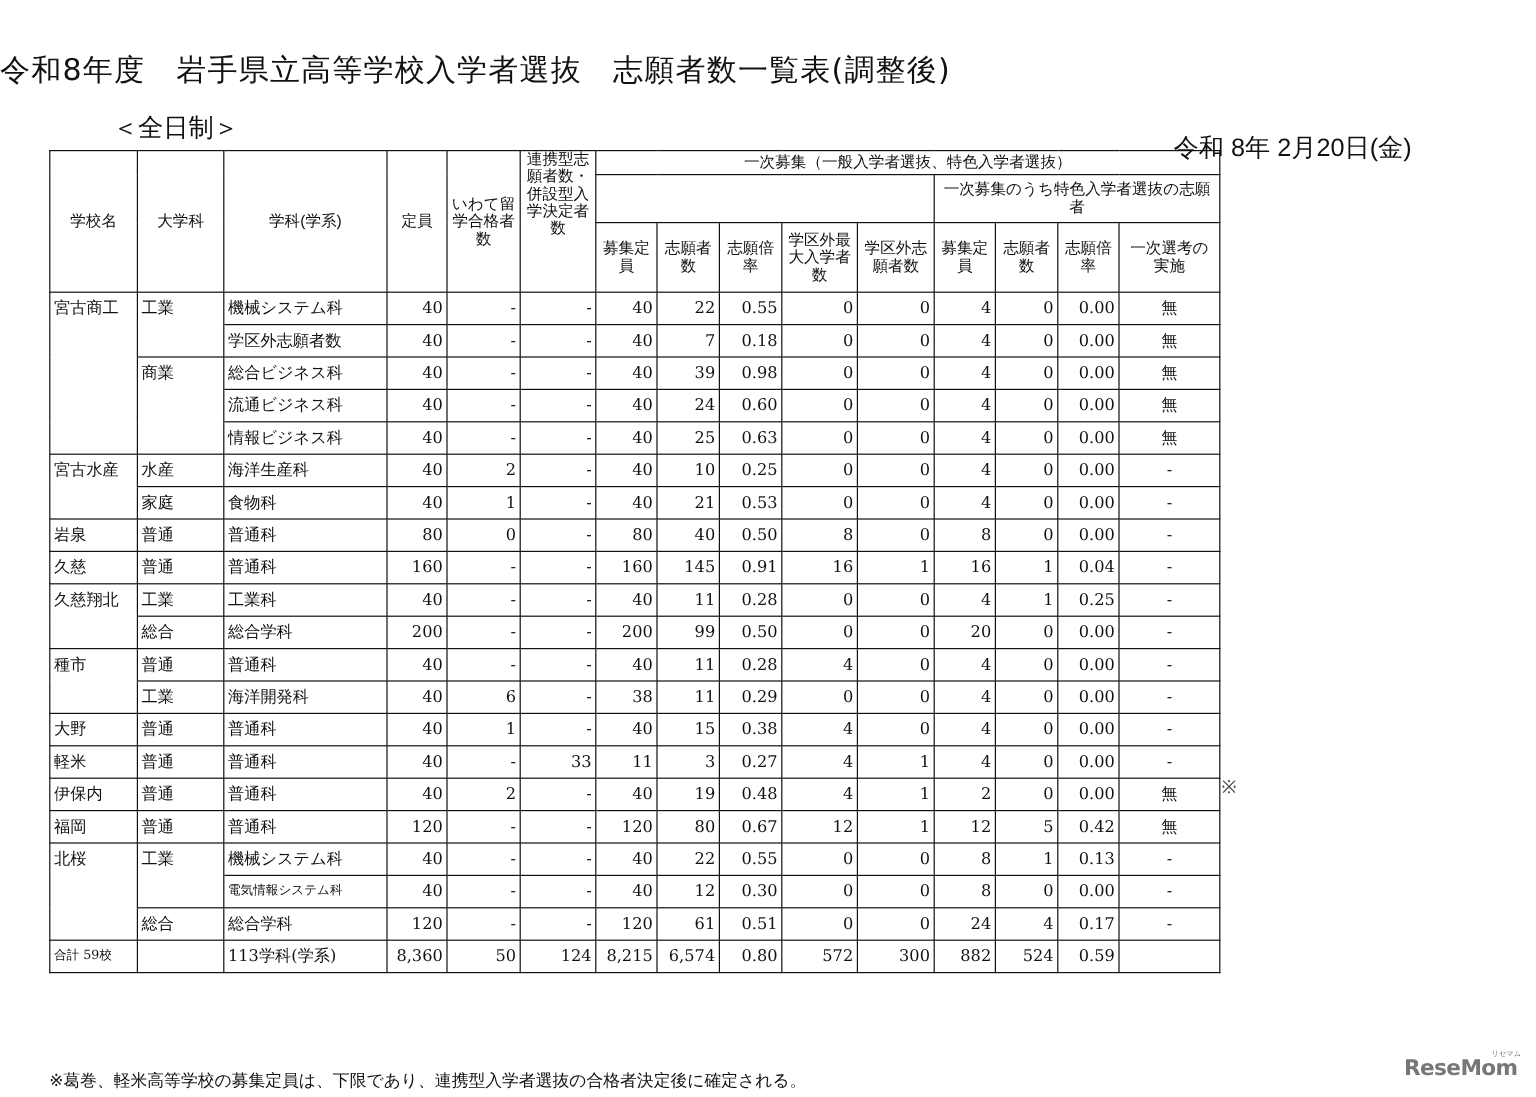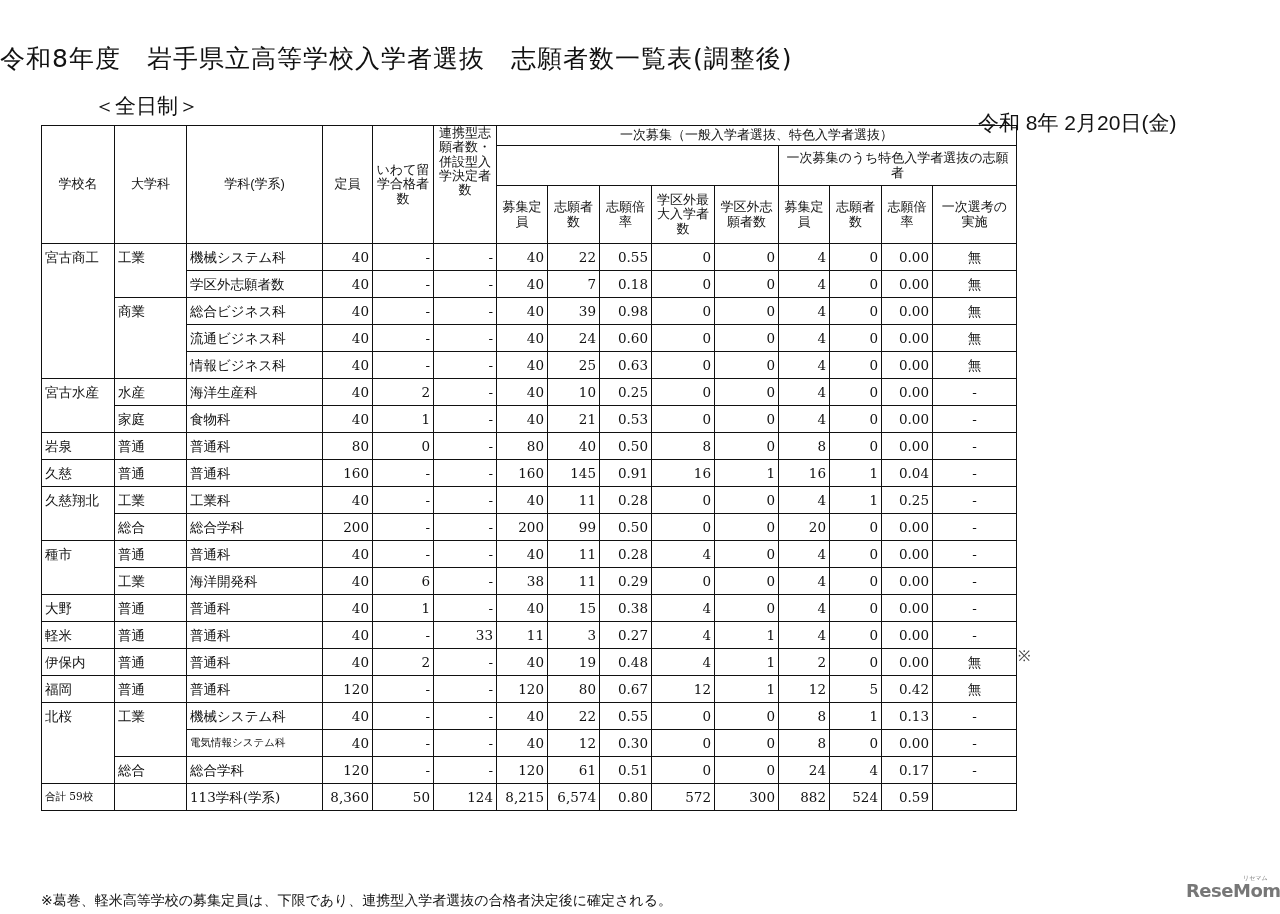--- a/index.html
+++ b/index.html
@@ -23,21 +23,21 @@
   td.num { text-align:right; }
   td.txt { text-align:left; }
   td.ctr { text-align:center; }
   td.noborder-b { border-bottom:none !important; }
   td.noborder-t { border-top:none !important; }
   .small { font-size:10.5px !important; }
   .note-mark { position:absolute; left:1018px; top:645px; font-size:15px; color:#444; }
   .footnote { position:absolute; left:41px; top:892px; font-size:14px;
               font-family:"DejaVu Sans", "Liberation Sans", sans-serif; }
   .logo { position:absolute; left:1170px; top:880px; font-family:"DejaVu Sans", "Liberation Sans", sans-serif;
-          font-weight:bold; font-size:18px; color:#777; letter-spacing:-0.5px;margin-left:16px; }
+          font-weight:bold; font-size:18px; color:#777; letter-spacing:-0.5px; }
   .logo-kana { position:absolute; left:1243px; top:874px; font-size:6px; color:#777;
                font-family:"DejaVu Sans", "Liberation Sans", sans-serif; }
 </style>
 </head>
 <body>
 
 <div class="title">令和8年度　岩手県立高等学校入学者選抜　志願者数一覧表(調整後)</div>
 <div class="subtitle">＜全日制＞</div>
 <div class="date">令和 8年 2月20日(金)</div>
 

